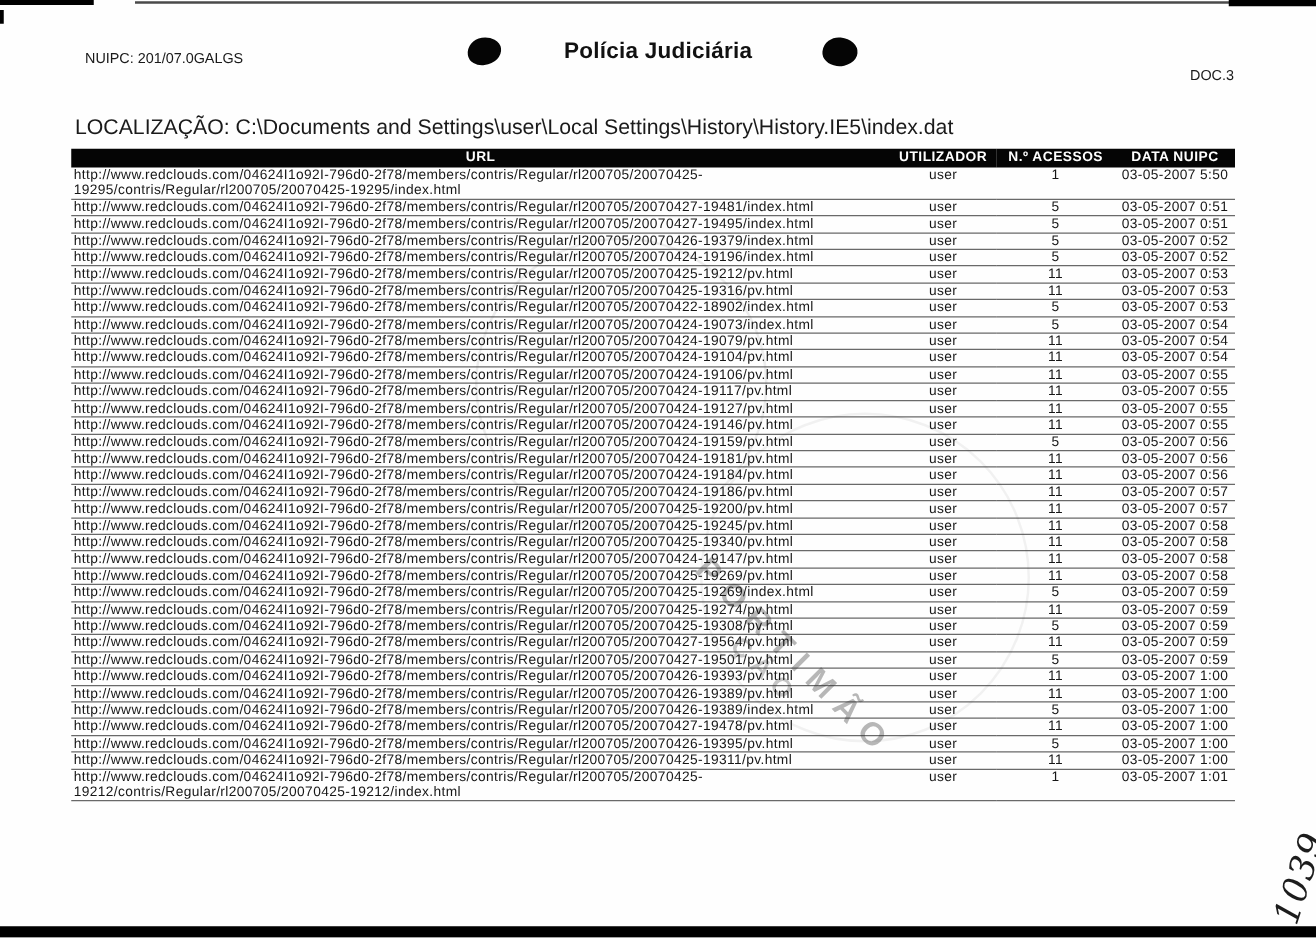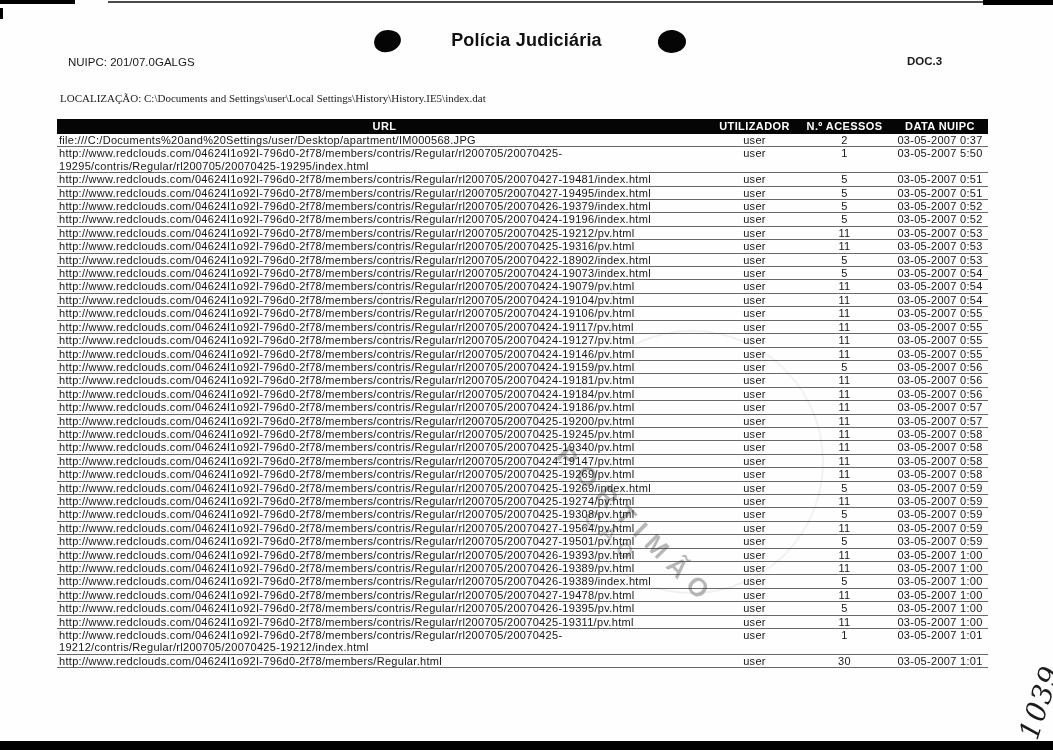--- a/index.html
+++ b/index.html
@@ -16,23 +16,23 @@
   .artifact-lefttick{left:0;top:8px;width:3px;height:11px;}
   .artifact-bottombar{left:0;top:741px;width:1053px;height:9px;}
   
   .title{
     position:absolute;left:0;right:0;top:30px;text-align:center;
     font-size:18px;font-weight:bold;letter-spacing:.2px;color:#111;
   }
   .blob{position:absolute;background:#050505;border-radius:48% 52% 55% 45%/55% 48% 52% 45%;}
   .blob-left{left:374px;top:30px;width:27px;height:22px;transform:rotate(-8deg);}
   .blob-right{left:658px;top:30px;width:28px;height:23px;transform:rotate(6deg);}
-  .nuipc{position:absolute;left:68px;top:56px;font-size:11.5px;}
-  .docref{position:absolute;left:907px;top:55px;font-size:11.5px;font-weight:bold;}
-  .localizacao{position:absolute;left:60px;top:92px;font-size:11px;font-family:Liberation Serif, serif;}
+  .nuipc{position:absolute;left:68px;top:41px;font-size:11.5px;}
+  .docref{position:absolute;left:952px;top:55px;font-size:11.5px;}
+  .localizacao{position:absolute;left:60px;top:92px;font-size:17px;}
   
   .tablewrap{position:absolute;left:57px;top:119px;width:931px;}
   table{border-collapse:collapse;table-layout:fixed;width:931px;}
   col.c-url{width:655px;}col.c-user{width:85px;}col.c-num{width:95px;}col.c-date{width:96px;}
   th{
     background:#050505;color:#fff;font-size:11px;font-weight:bold;
     letter-spacing:.4px;padding:1px 0 2px 0;text-align:center;line-height:12px;
   }
   td{
     font-size:11px;line-height:12.4px;letter-spacing:.3px;
@@ -94,26 +94,20 @@
       <thead>
         <tr>
           <th>URL</th>
           <th>UTILIZADOR</th>
           <th>N.º ACESSOS</th>
           <th>DATA NUIPC</th>
         </tr>
       </thead>
       <tbody>
           <tr>
-            <td>file:///C:/Documents%20and%20Settings/user/Desktop/apartment/IM000568.JPG</td>
-            <td>user</td>
-            <td>2</td>
-            <td>03-05-2007 0:37</td>
-          </tr>
-          <tr>
             <td>http://www.redclouds.com/04624I1o92I-796d0-2f78/members/contris/Regular/rl200705/20070425-
 19295/contris/Regular/rl200705/20070425-19295/index.html</td>
             <td>user</td>
             <td>1</td>
             <td>03-05-2007 5:50</td>
           </tr>
           <tr>
             <td>http://www.redclouds.com/04624I1o92I-796d0-2f78/members/contris/Regular/rl200705/20070427-19481/index.html</td>
             <td>user</td>
             <td>5</td>
@@ -315,26 +309,20 @@
             <td>http://www.redclouds.com/04624I1o92I-796d0-2f78/members/contris/Regular/rl200705/20070425-19311/pv.html</td>
             <td>user</td>
             <td>11</td>
             <td>03-05-2007 1:00</td>
           </tr>
           <tr>
             <td>http://www.redclouds.com/04624I1o92I-796d0-2f78/members/contris/Regular/rl200705/20070425-
 19212/contris/Regular/rl200705/20070425-19212/index.html</td>
             <td>user</td>
             <td>1</td>
-            <td>03-05-2007 1:01</td>
-          </tr>
-          <tr>
-            <td>http://www.redclouds.com/04624I1o92I-796d0-2f78/members/Regular.html</td>
-            <td>user</td>
-            <td>30</td>
             <td>03-05-2007 1:01</td>
           </tr>
         </tbody>
     </table>
   </div>
 
   <div class="handwritten">1039</div>
 
 </div>
 

